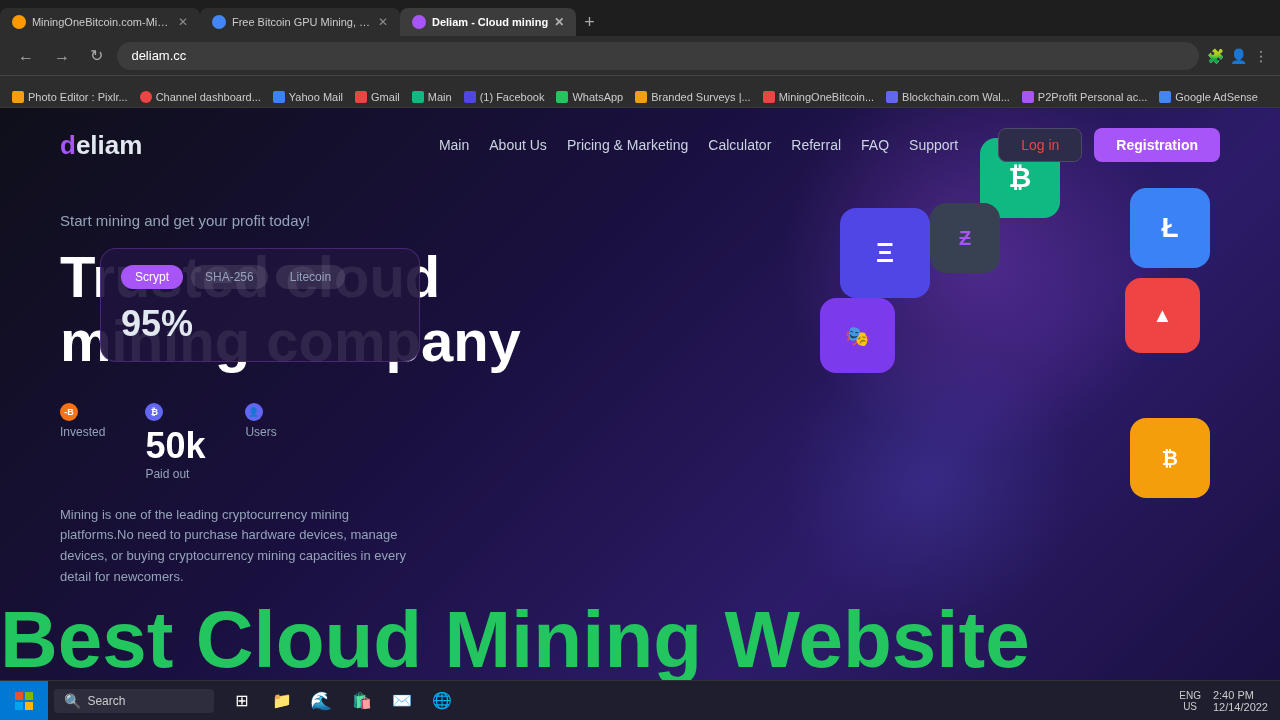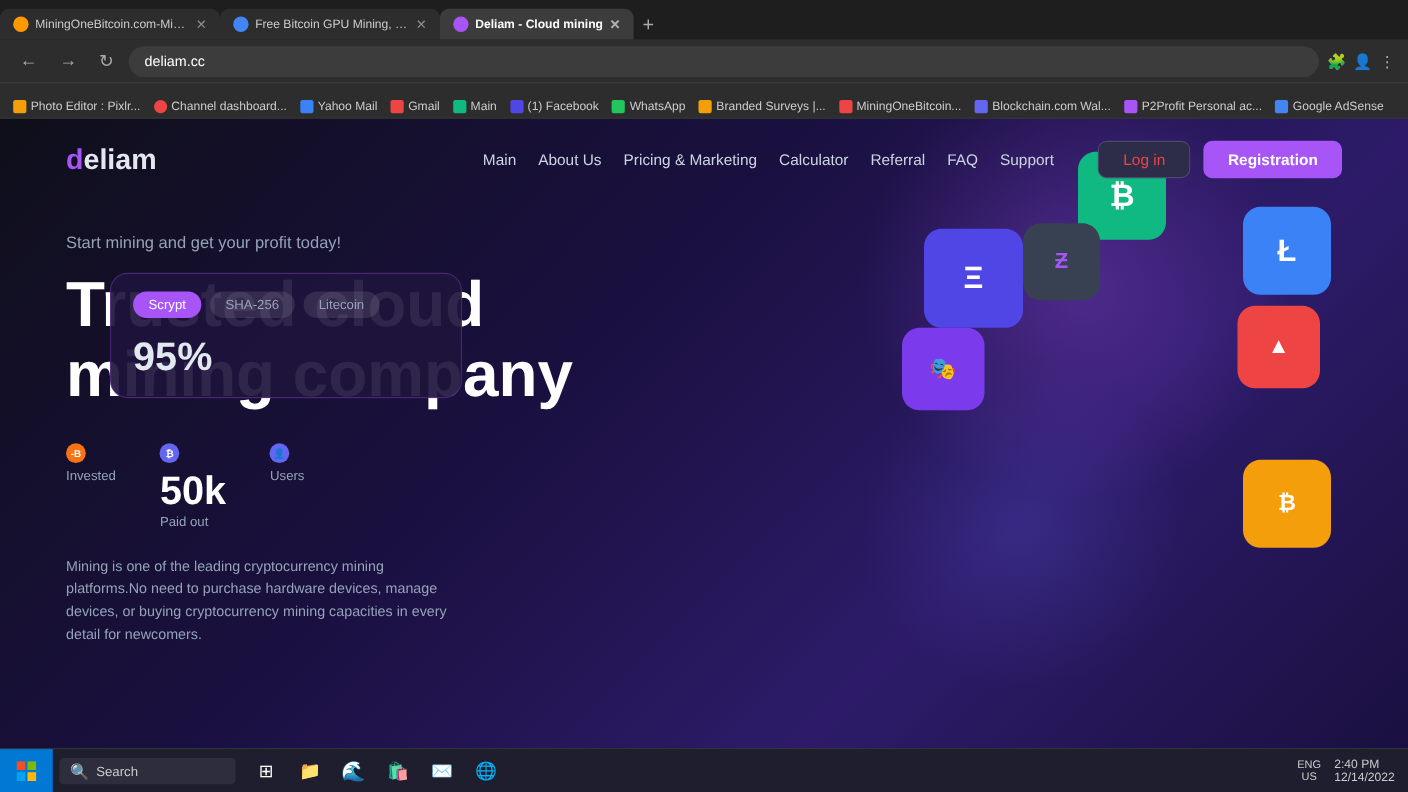--- a/index.html
+++ b/index.html
@@ -258,20 +258,21 @@
 
   <div class="mining-panel">
     <div class="mining-tabs">
       <div class="m-tab active">Scrypt</div>
       <div class="m-tab inactive">SHA-256</div>
       <div class="m-tab inactive">Litecoin</div>
     </div>
     <div class="mining-percent">95%</div>
   </div>
 
+  <div class="overlay-text">Best Cloud Mining Website</div>
 </div>
 
 <div class="taskbar">
   <div class="taskbar-start">
     <svg width="18" height="18" viewBox="0 0 18 18" fill="none">
       <rect x="0" y="0" width="8" height="8" fill="#f25022"></rect>
       <rect x="10" y="0" width="8" height="8" fill="#7fba00"></rect>
       <rect x="0" y="10" width="8" height="8" fill="#00a4ef"></rect>
       <rect x="10" y="10" width="8" height="8" fill="#ffb900"></rect>
     </svg>

